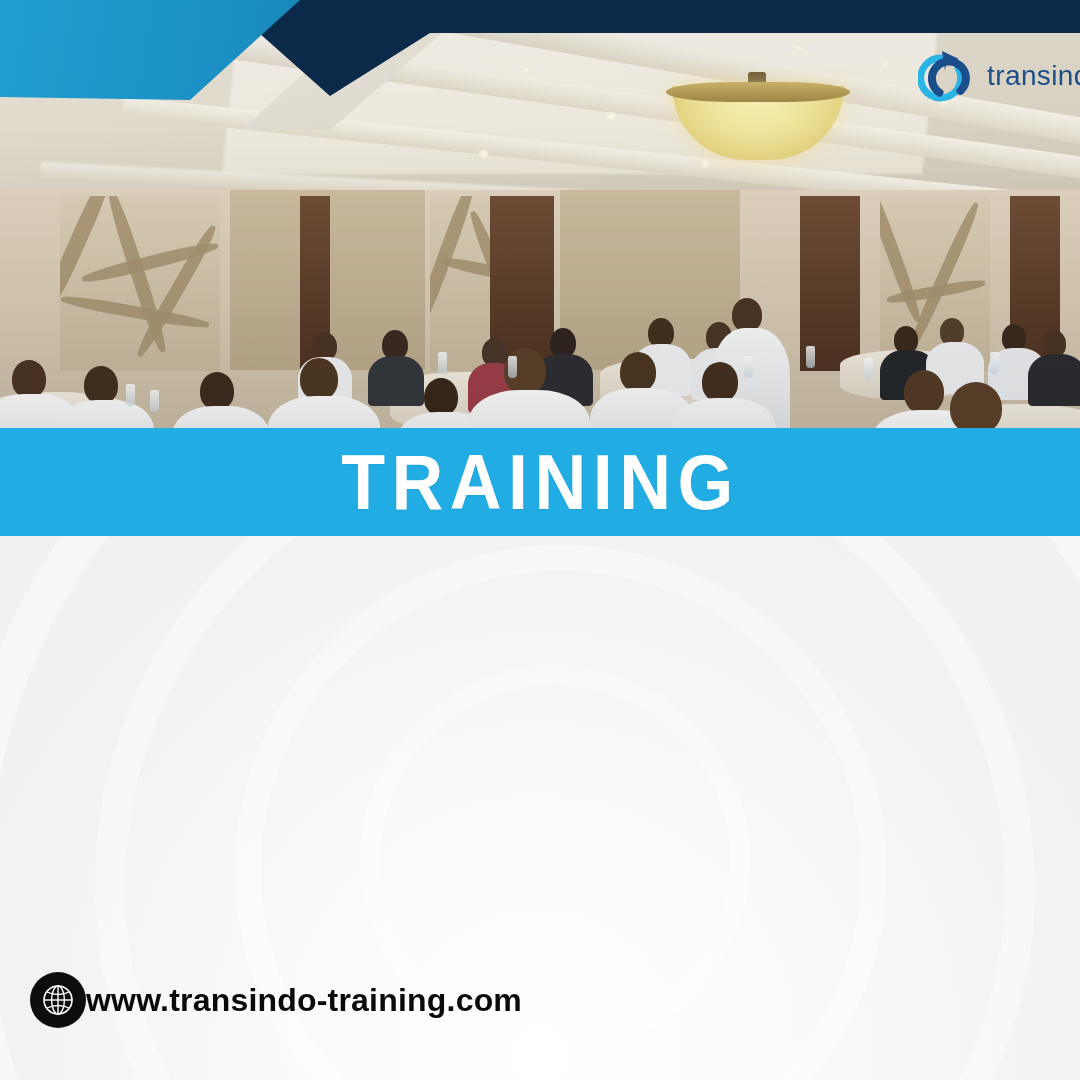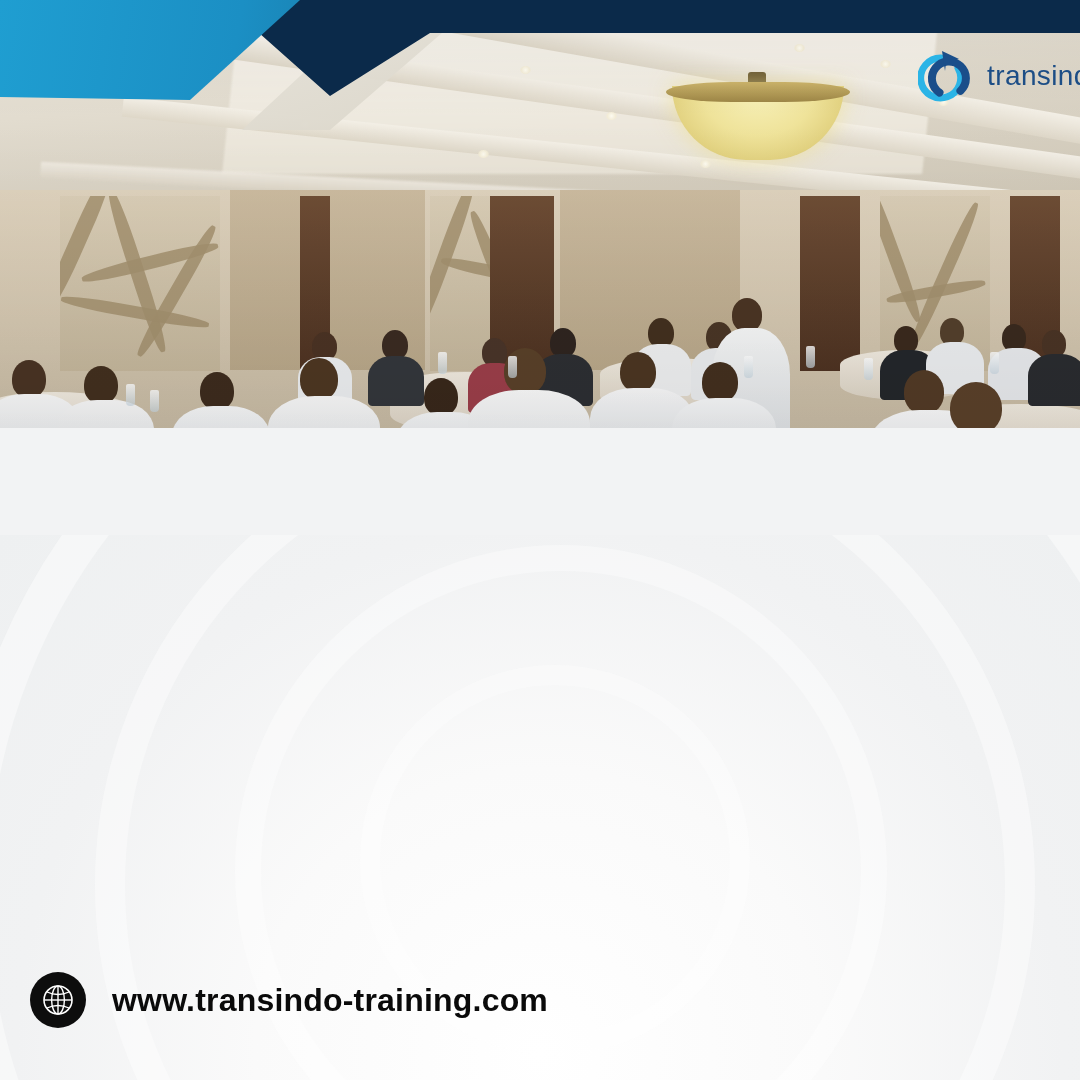--- a/index.html
+++ b/index.html
@@ -83,21 +83,21 @@
     letter-spacing:7px;font-family:"Liberation Sans", sans-serif;
     transform:scaleX(.92);text-shadow:0 1px 2px rgba(0,0,0,.06);}
 
   
   .title-block{position:absolute;left:0;top:575px;width:1080px;text-align:center;}
   .title-line{color:#111111;font-weight:700;font-size:62px;line-height:82px;
     letter-spacing:.5px;transform:scaleX(.94);white-space:nowrap;}
 
   
   .footer-band{position:absolute;left:0;top:950px;width:1080px;height:130px;}
-  .footer-row{position:absolute;left:30px;top:972px;display:flex;align-items:center;gap:26px;}
+  .footer-row{position:absolute;left:30px;top:972px;display:flex;align-items:center;}
   .globe{width:56px;height:56px;border-radius:50%;background:#0d0d0d;
     display:flex;align-items:center;justify-content:center;flex:0 0 auto;}
   .url-text{color:#0a0a0a;font-weight:700;font-size:32px;letter-spacing:.2px;}
 
   
   .logo{position:absolute;left:918px;top:48px;display:flex;align-items:center;gap:7px;}
   .logo-text{color:#1d4e86;font-size:28px;font-weight:400;letter-spacing:.4px;}
 </style>
 </head>
 <body>
@@ -272,20 +272,23 @@
 
   <div class="logo">
     <svg width="62" height="56" viewBox="0 0 62 56">
       <path d="M40 20 A20 20 0 1 1 23 10" fill="none" stroke="#2BB4E6" stroke-width="7" stroke-linecap="round"></path>
       <path d="M46 24 A17 17 0 1 1 27 15" fill="none" stroke="#1A4E8A" stroke-width="8" stroke-linecap="round" transform="rotate(150 31 31)"></path>
       <path d="M24 3 L41 11 L28 15 L27 23 Z" fill="#1A4E8A"></path>
     </svg>
     <span class="logo-text">transindo</span>
   </div>
 
+  <div class="banner">
+    <span class="banner-text">TRAINING</span>
+  </div>
 
 
   <div class="footer-band">
     
     
     
   </div>
 
   <div class="footer-row">
     <span class="globe">

